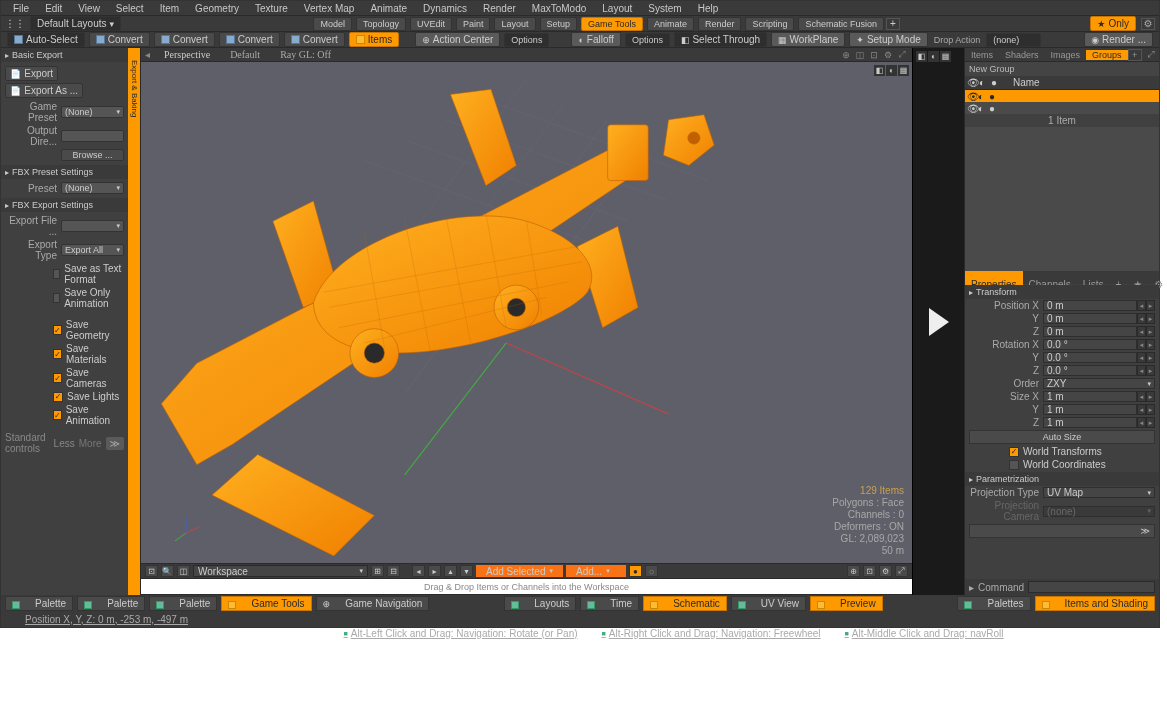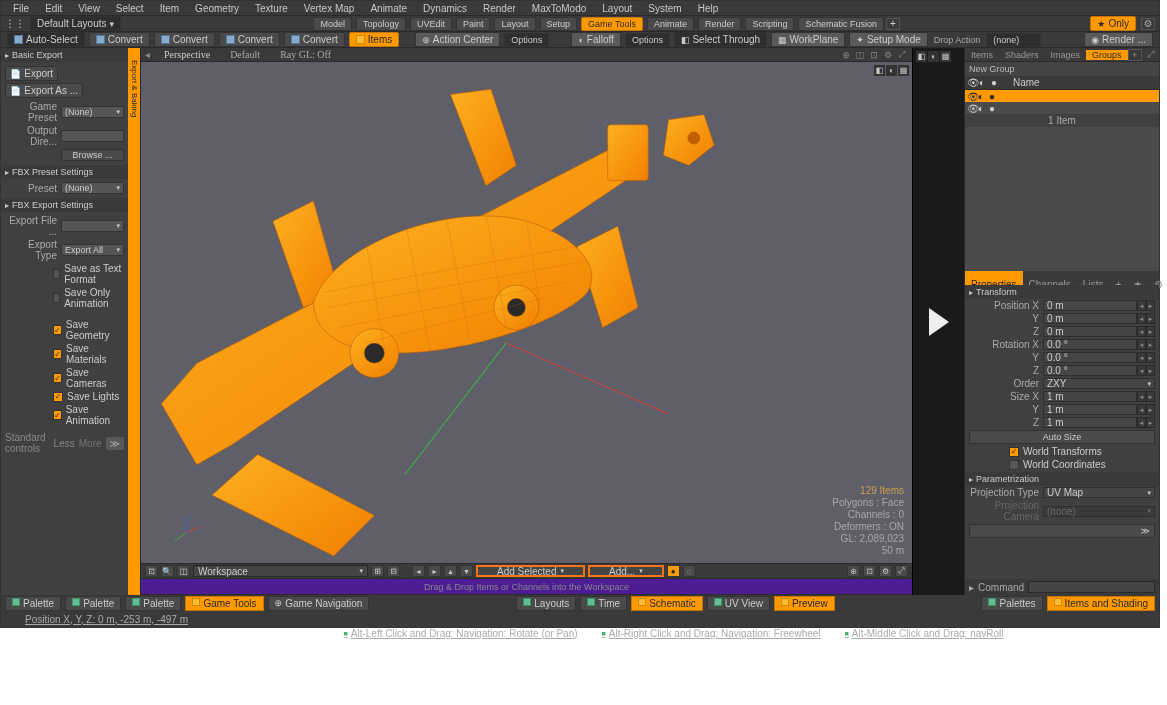--- a/index.html
+++ b/index.html
@@ -107,28 +107,28 @@
 .propfield .btn{display:block;background:#4a4a4a;border:1px solid #333;padding:1px 4px;text-align:center;color:#ccc;font-size:9px;}
 .cmdrow{display:flex;align-items:center;background:#3a3a3a;padding:2px 4px;gap:4px;font-size:9px;color:#aaa;margin-top:auto;}
 .cmdrow input{flex:1;background:#454545;border:1px solid #2a2a2a;height:12px;color:#ccc;padding:0 3px;font-size:9px;}
 
 
 .wsbar { height:16px; background:#3a3a3a; display:flex; align-items:center; padding:0 4px; gap:3px; border-top:1px solid #2a2a2a;border-bottom:1px solid #2a2a2a;color:#ccc;font-size:9px;}
 .wsdrop { flex:0 0 175px; background:#454545;border:1px solid #2a2a2a;height:12px;padding:0 4px;display:flex;align-items:center;}
 .wsdrop::after{content:"▾";margin-left:auto;font-size:7px;}
 .wsicon{width:13px;height:12px;background:#4a4a4a;border:1px solid #333;display:flex;align-items:center;justify-content:center;font-size:8px;}
 .wsicon.o{background:#f90;color:#2a2a2a;}
-.wsadd{background:#454545;border:2px solid #f97316;padding:0 19px;height:12px;display:flex;align-items:center;}
+.wsadd{background:#454545;border:6px solid #f97316;padding:0 4px;height:12px;display:flex;align-items:center;}
 .wsadd::after{content:"▾";margin-left:4px;font-size:7px;}
 
-.dragbar { height:16px; background:#4c1d95; color:#888; font-size:9px; display:flex;align-items:center;justify-content:center;border-bottom:1px solid #2a2a2a;}
+.dragbar { height:16px; background:#ffffff; color:#888; font-size:9px; display:flex;align-items:center;justify-content:center;border-bottom:1px solid #2a2a2a;}
 
 
 .bottombar { height:16px; background:#3a3a3a; display:flex; align-items:center; padding:0 4px; gap:4px;}
-.btab{padding:1px 6px;background:#4a4a4a;color:#ccc;font-size:9px;border:1px solid #333;display:flex;align-items:flex-start;gap:3px;}
+.btab{padding:1px 6px;background:#4a4a4a;color:#ccc;font-size:9px;border:1px solid #333;display:flex;align-items:flex-end;gap:15px;}
 .btab.on{background:#f90;color:#2a2a2a;border-color:#c77500;}
 .sq{width:8px;height:8px;background:#6b9;border:1px solid #396;}
 .sq.o{background:#fb3;border-color:#c80;}
 
 .statusbar { height:16px; background:#3a3a3a; color:#aaa; font-size:9px; display:flex; align-items:center; padding:0 24px; gap:24px;text-decoration:underline;}
 .statusbar .sect{display:flex;align-items:center;gap:3px;margin-top:28px;}
 .statusbar .bullet::before{content:"■ ";color:#4a7;font-size:7px;}
 </style>
 </head>
 <body>

